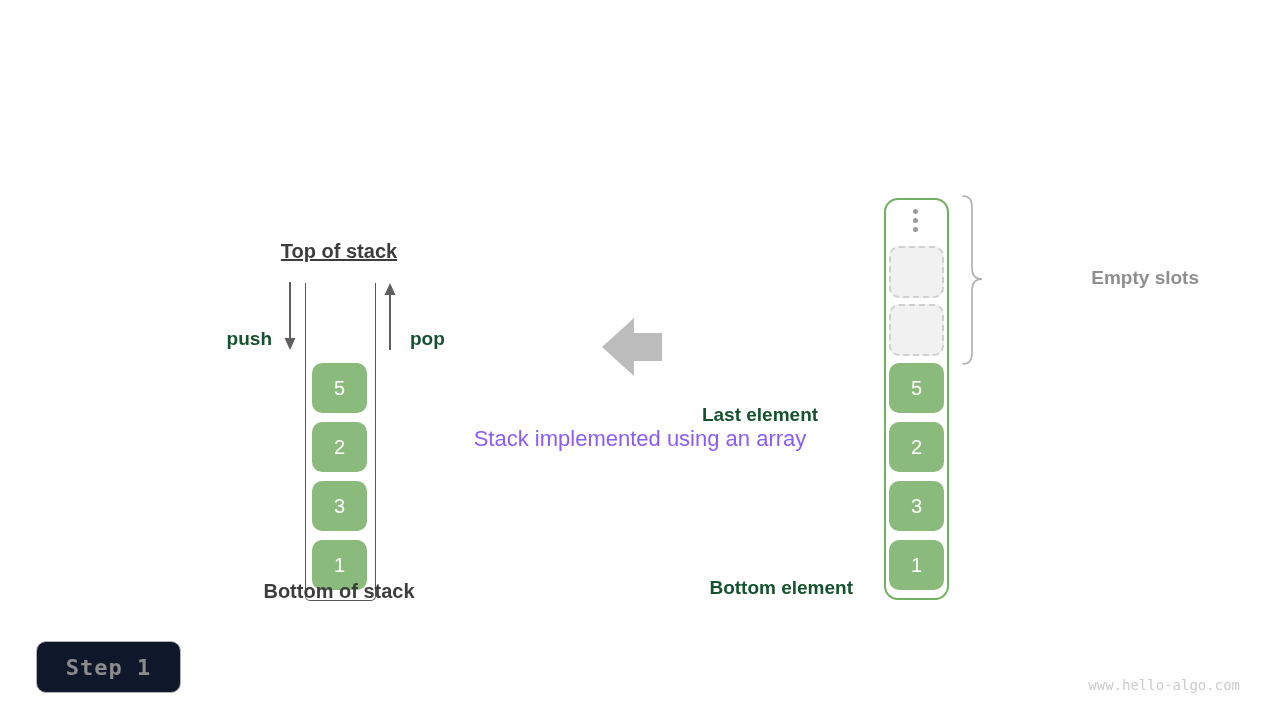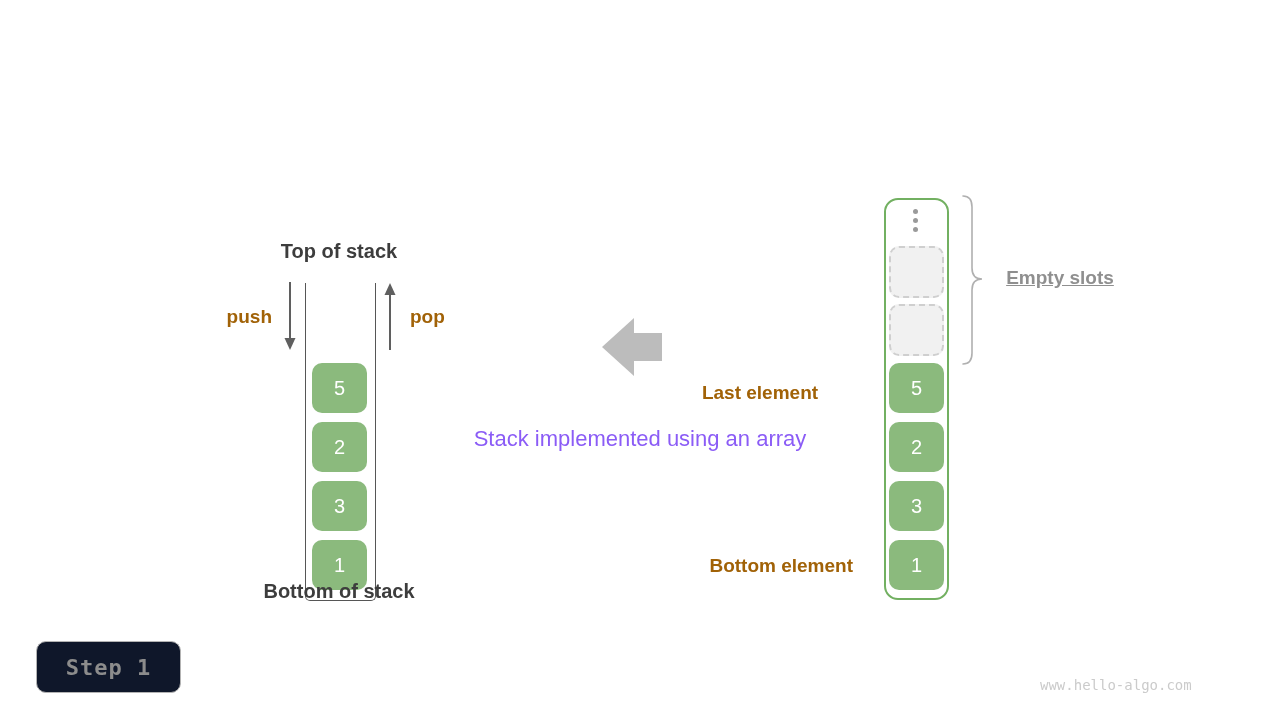--- a/index.html
+++ b/index.html
@@ -2,21 +2,21 @@
 <html><head>
 <meta charset="utf-8">
 <style>
   html,body{margin:0;padding:0;}
   body{
     width:1280px;height:720px;position:relative;overflow:hidden;
     background:#ffffff;
     font-family:"Liberation Sans", sans-serif;
   }
   .abs{position:absolute;}
-  .lbl{font-weight:700;color:#a16207;font-size:19px;}
+  .lbl{font-weight:700;color:#14532d;font-size:19px;margin-top:22px;}
   .lbl-lg{font-weight:700;color:#3d3d3d;font-size:20px;}
   .gray-lbl{font-weight:700;color:#8f8f8f;font-size:19px;}
   .caption{font-size:22px;color:#8b5cf6;font-weight:400;text-align:center;}
   .cell{
     position:absolute;width:55px;height:50px;border-radius:10px;
     background:#8bba7d;color:#ffffff;font-size:20px;font-weight:500;
     display:flex;align-items:center;justify-content:center;
   }
   .slot{
     position:absolute;width:55px;height:52px;border-radius:10px;
@@ -35,28 +35,28 @@
   .dots{position:absolute;left:913px;top:209px;display:flex;flex-direction:column;gap:4px;}
   .dots span{width:5px;height:5px;border-radius:50%;background:#9a9a9a;}
   .step-badge{
     position:absolute;left:36px;top:641px;width:145px;height:52px;
     border:1.5px solid #b3b3b3;border-radius:10px;background:#0f172a;
     display:flex;align-items:center;justify-content:center;box-sizing:border-box;
     font-family:"DejaVu Sans Mono", monospace;font-weight:700;font-size:22px;
     color:#8c8c8c;letter-spacing:1px;
   }
   .watermark{
-    position:absolute;left:1040px;top:677px;width:200px;text-align:left;
+    position:absolute;left:1040px;top:677px;width:200px;text-align:right;
     font-family:"DejaVu Sans Mono", monospace;font-size:14px;color:#cbcbcb;
   }
 </style>
 </head>
 <body>
 
-<div class="abs lbl-lg" style="left:239px;top:240px;width:200px;text-align:center;">Top of stack</div>
+<div class="abs lbl-lg" style="left:239px;top:240px;width:200px;text-align:center;text-decoration:underline;">Top of stack</div>
 
 <div class="abs lbl" style="left:196px;top:306px;width:76px;text-align:right;">push</div>
 
 <svg class="abs" style="left:283px;top:281px;" width="14" height="70" viewBox="0 0 14 70">
   <line x1="7" y1="1" x2="7" y2="59" stroke="#5f5f5f" stroke-width="2"></line>
   <polygon points="1.5,57 12.5,57 7,69" fill="#5f5f5f"></polygon>
 </svg>
 
 <svg class="abs" style="left:383px;top:283px;" width="14" height="68" viewBox="0 0 14 68">
   <line x1="7" y1="11" x2="7" y2="67" stroke="#5f5f5f" stroke-width="2"></line>
@@ -93,21 +93,21 @@
 
 <div class="cell" style="left:889px;top:363px;">5</div>
 <div class="cell" style="left:889px;top:422px;">2</div>
 <div class="cell" style="left:889px;top:481px;">3</div>
 <div class="cell" style="left:889px;top:540px;">1</div>
 
 <svg class="abs" style="left:952px;top:194px;" width="36" height="172" viewBox="0 0 36 172">
   <path d="M11,2 Q20,2 20,13 L20,74 Q20,85 30,85 Q20,85 20,96 L20,159 Q20,170 11,170" fill="none" stroke="#b0b0b0" stroke-width="1.6" stroke-linecap="round"></path>
 </svg>
 
-<div class="abs gray-lbl" style="left:950px;top:267px;width:220px;text-align:center;text-decoration:underline;">Empty slots</div>
+<div class="abs gray-lbl" style="left:979px;top:267px;width:220px;text-align:right;">Empty slots</div>
 
 <div class="abs lbl" style="left:660px;top:382px;width:200px;text-align:center;">Last element</div>
 
 <div class="abs lbl" style="left:653px;top:555px;width:200px;text-align:right;">Bottom element</div>
 
 <div class="step-badge">Step 1</div>
 
 <div class="watermark">www.hello-algo.com</div>
 
 </body></html>

